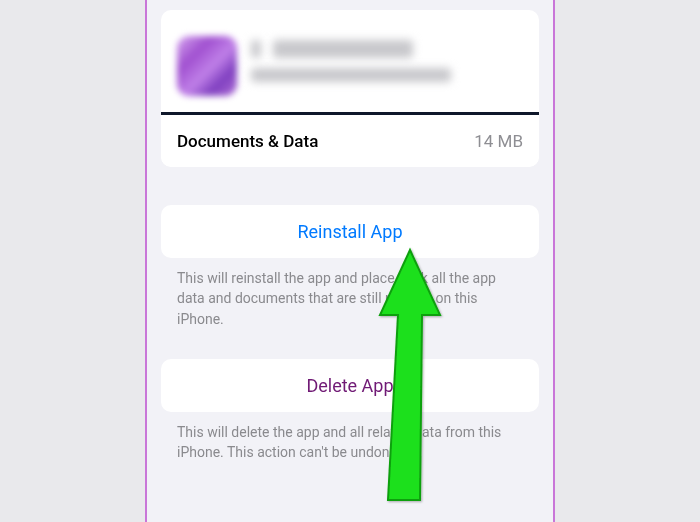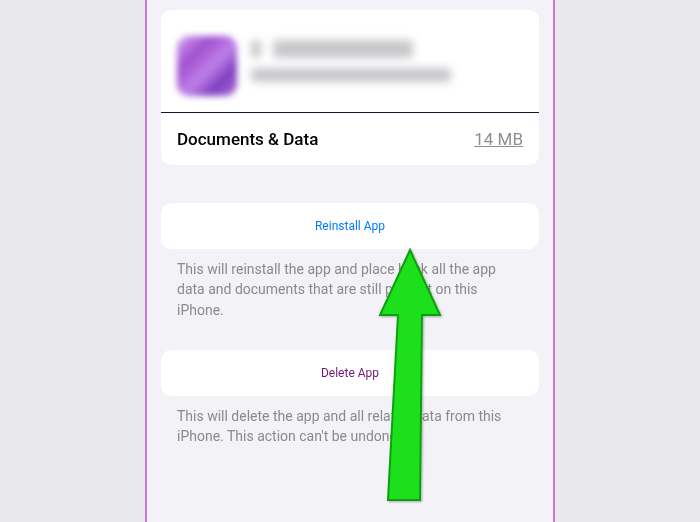--- a/index.html
+++ b/index.html
@@ -59,48 +59,47 @@
     .blur-line.w2 { width: 140px; display:inline-block; vertical-align:middle; margin-left:8px;}
     .blur-line.w3 { width: 200px; height:14px;}
     .data-card {
       background: #fff;
       border-radius: 10px;
       margin-top: 0;
       padding: 16px;
       display: flex;
       justify-content: space-between;
       align-items: center;
-      border-top: 1px solid #0f172a;
+      border-top: 3px solid #0f172a;
       border-top-left-radius: 0;
       border-top-right-radius: 0;
     }
     .section-group {
       background: #fff;
       border-radius: 10px;
       margin-top: 10px;
       overflow: hidden;
     }
     .row-top { border-top-left-radius: 10px; border-top-right-radius: 10px; border-bottom-left-radius:0; border-bottom-right-radius:0;}
     .data-label {
       font-size: 17px;
       font-weight: 500;
       color: #000;
     }
     .data-value {
       font-size: 17px;
       color: #8e8e93;
-      text-decoration: underline;
     }
     .action-button {
       background: #fff;
       border-radius: 10px;
       margin-top: 38px;
       padding: 16px;
       text-align: center;
-      font-size: 12px;
+      font-size: 18px;
       cursor: pointer;
     }
     .reinstall {
       color: #007aff;
     }
     .delete-btn {
       color: #701a75;
       margin-top: 30px;
     }
     .footer-text {

